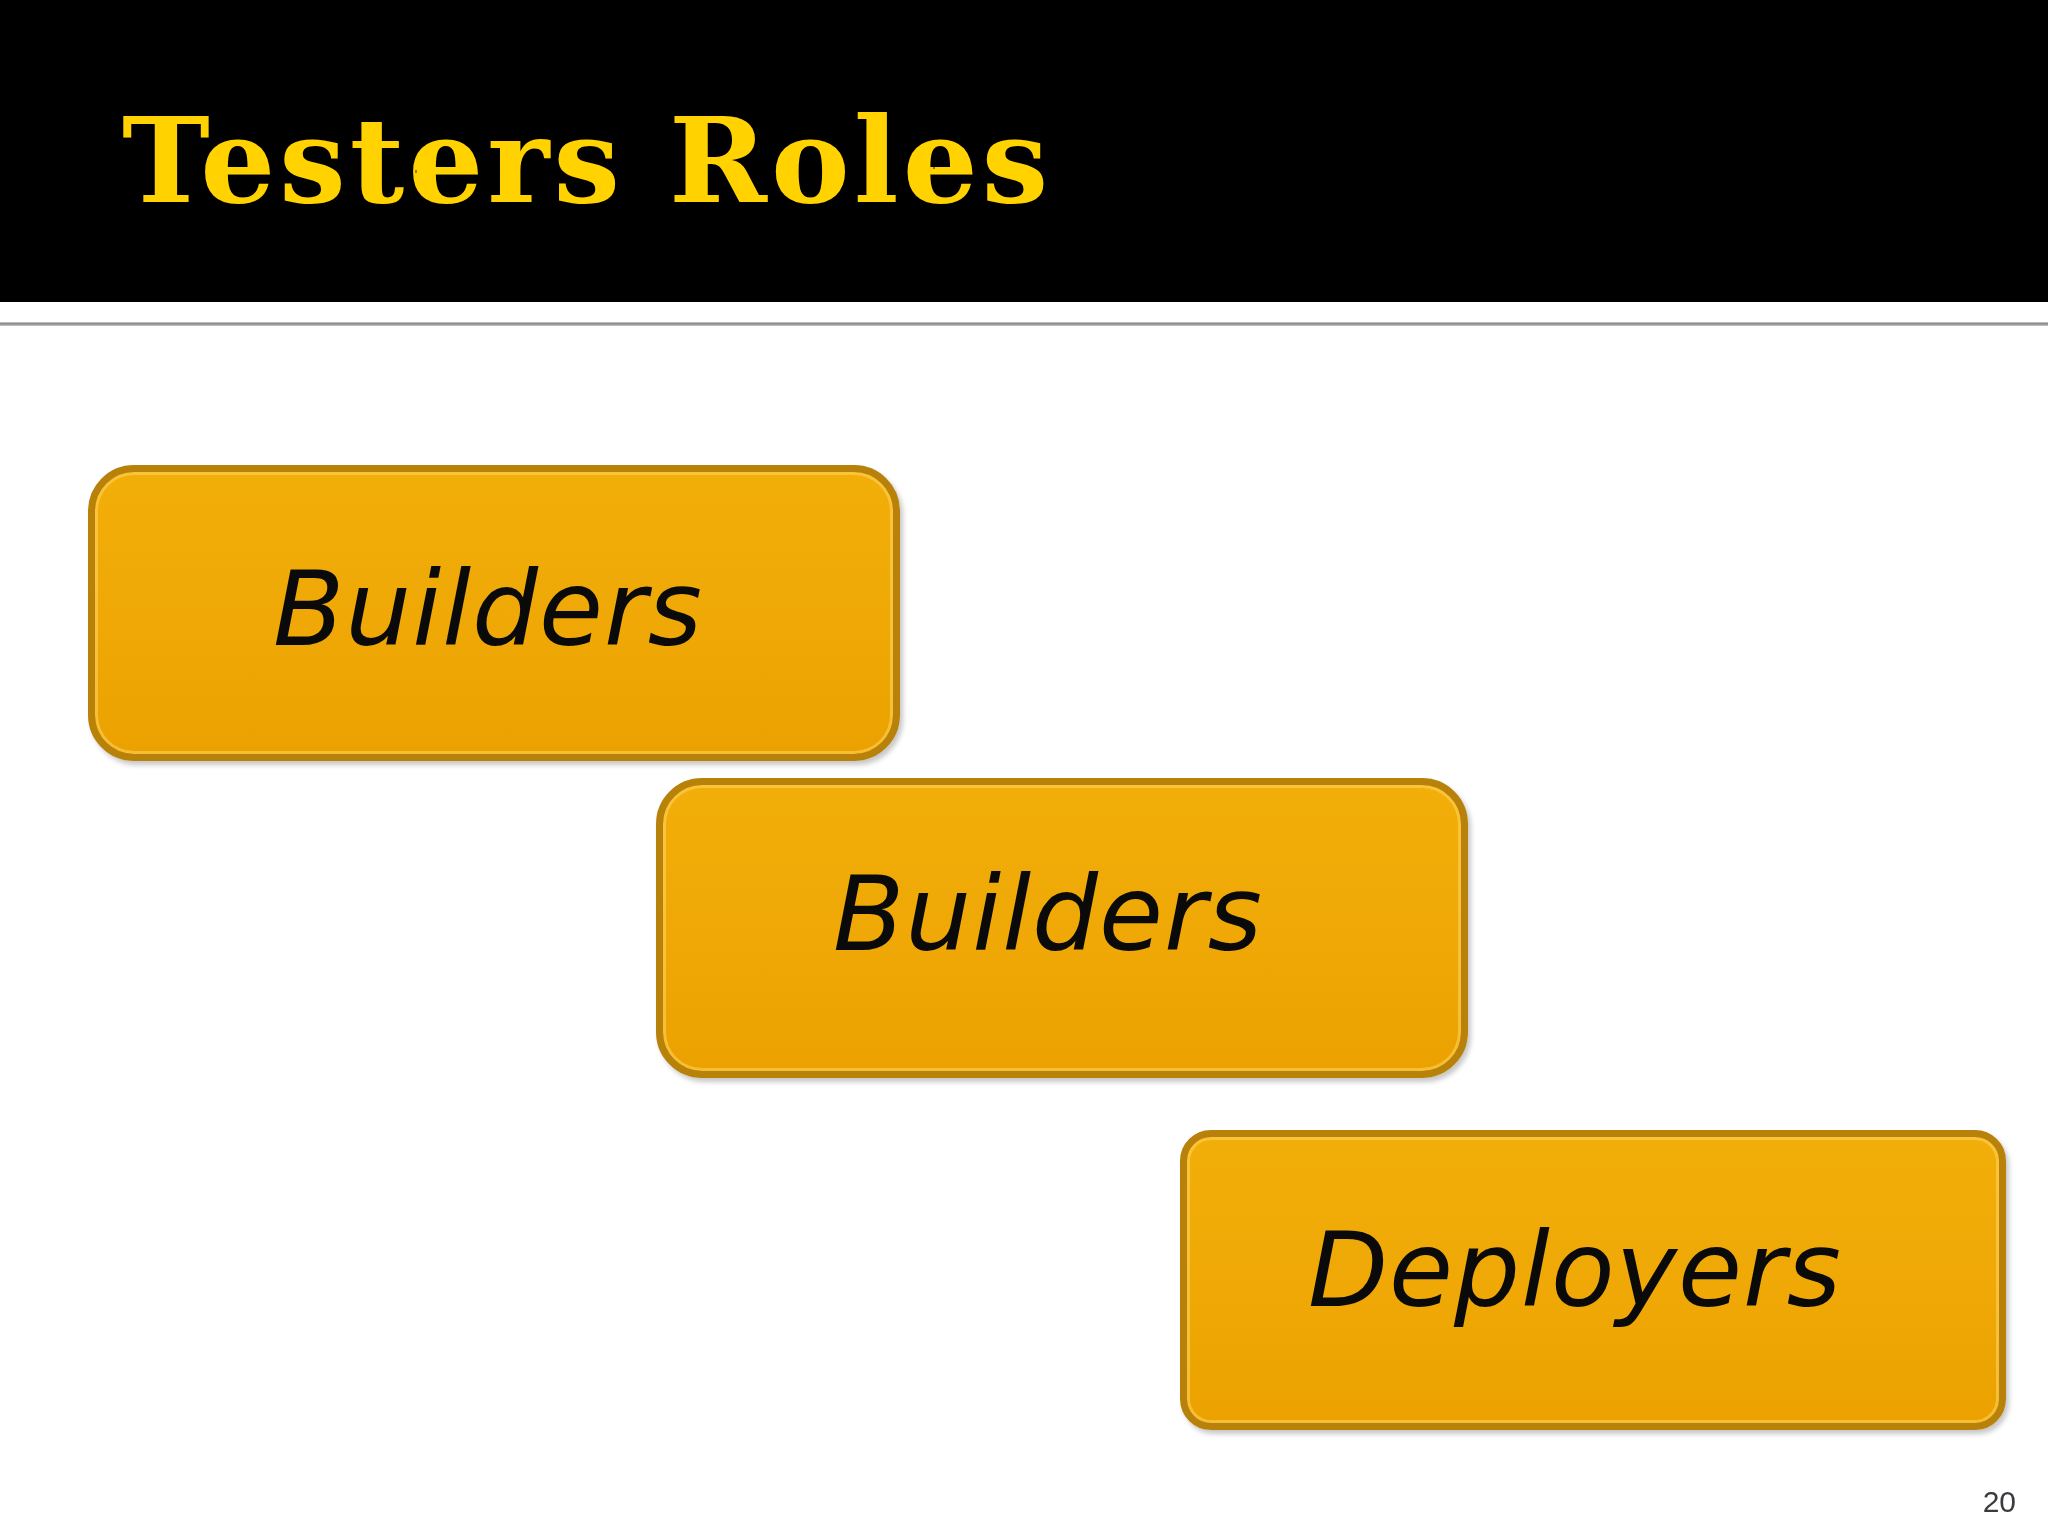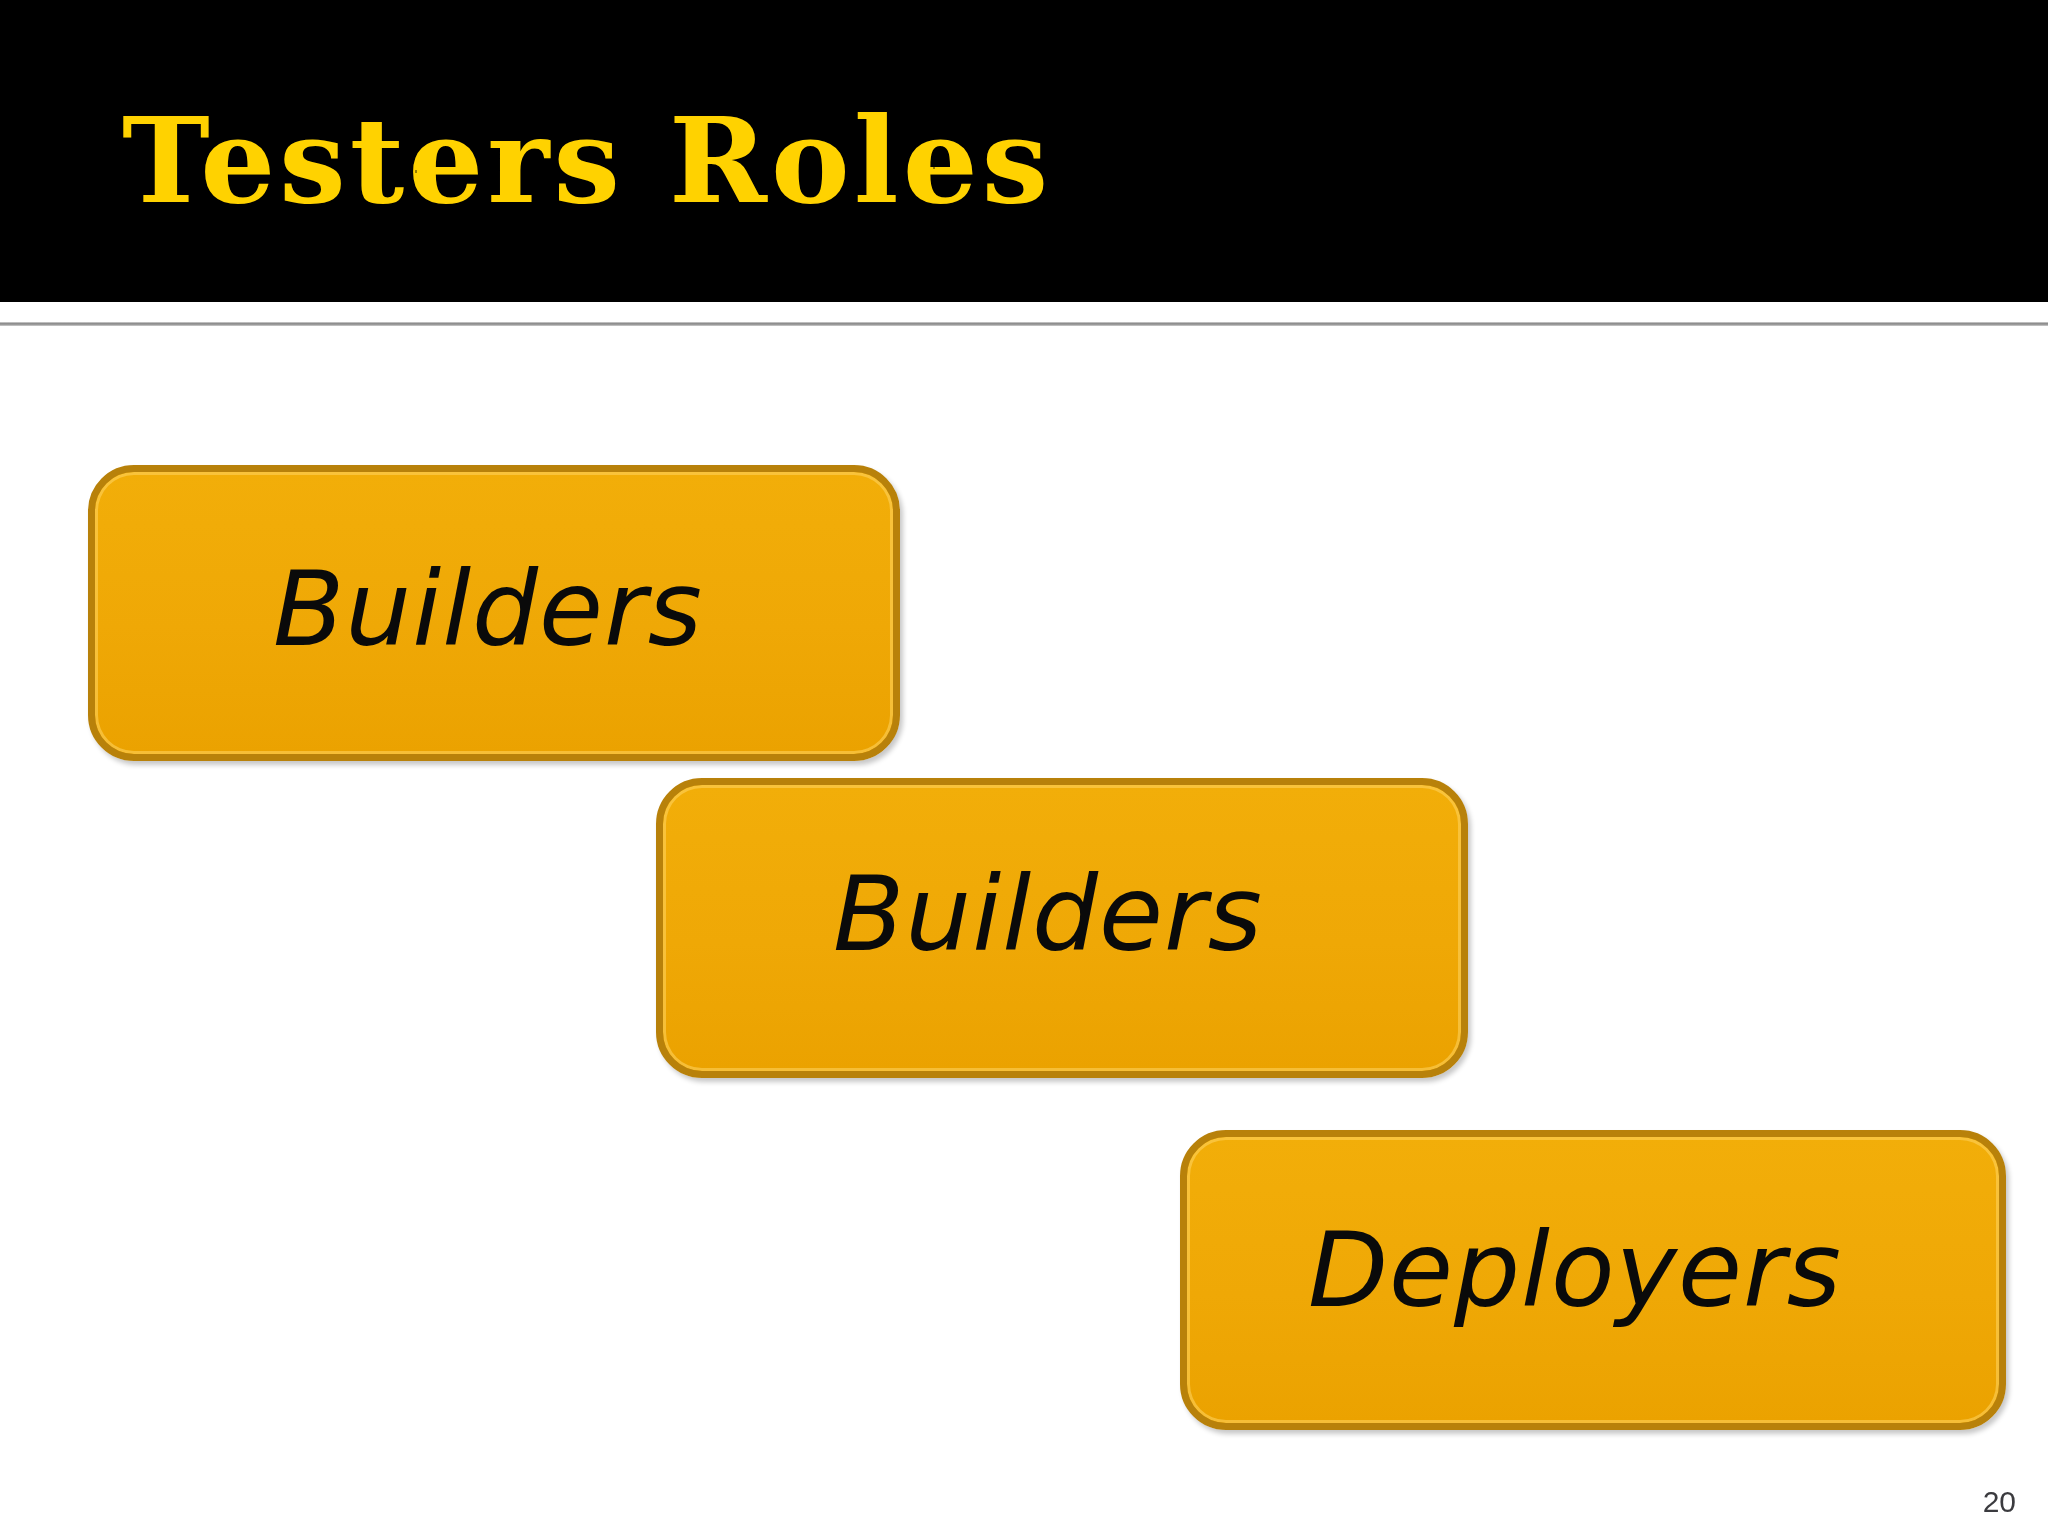--- a/index.html
+++ b/index.html
@@ -104,21 +104,21 @@
     font-weight: 500;
     font-size: 104px;
     line-height: 1;
     letter-spacing: 1px;
     white-space: nowrap;
     transform: translateY(-6px);
   }
 
   #box-builders  { left: 88px;   top: 428px;  width: 812px;  height: 296px; margin-top: 37px; }
   #box-testers   { left: 656px;  top: 778px;  width: 812px;  height: 300px; }
-  #box-deployers { left: 1180px; top: 1130px; width: 826px;  height: 300px; }
+  #box-deployers { left: 1180px; top: 1130px; width: 826px;  height: 300px; border-radius: 31px; }
 
   #box-builders  .role-label { transform: translateY(-4px) translateX(-6px); }
   #box-testers   .role-label { transform: translateY(-14px) translateX(-14px); }
   #box-deployers .role-label { transform: translateY(-10px) translateX(-18px); }
 
   
   .page-number {
     position: absolute;
     right: 32px;
     bottom: 16px;

